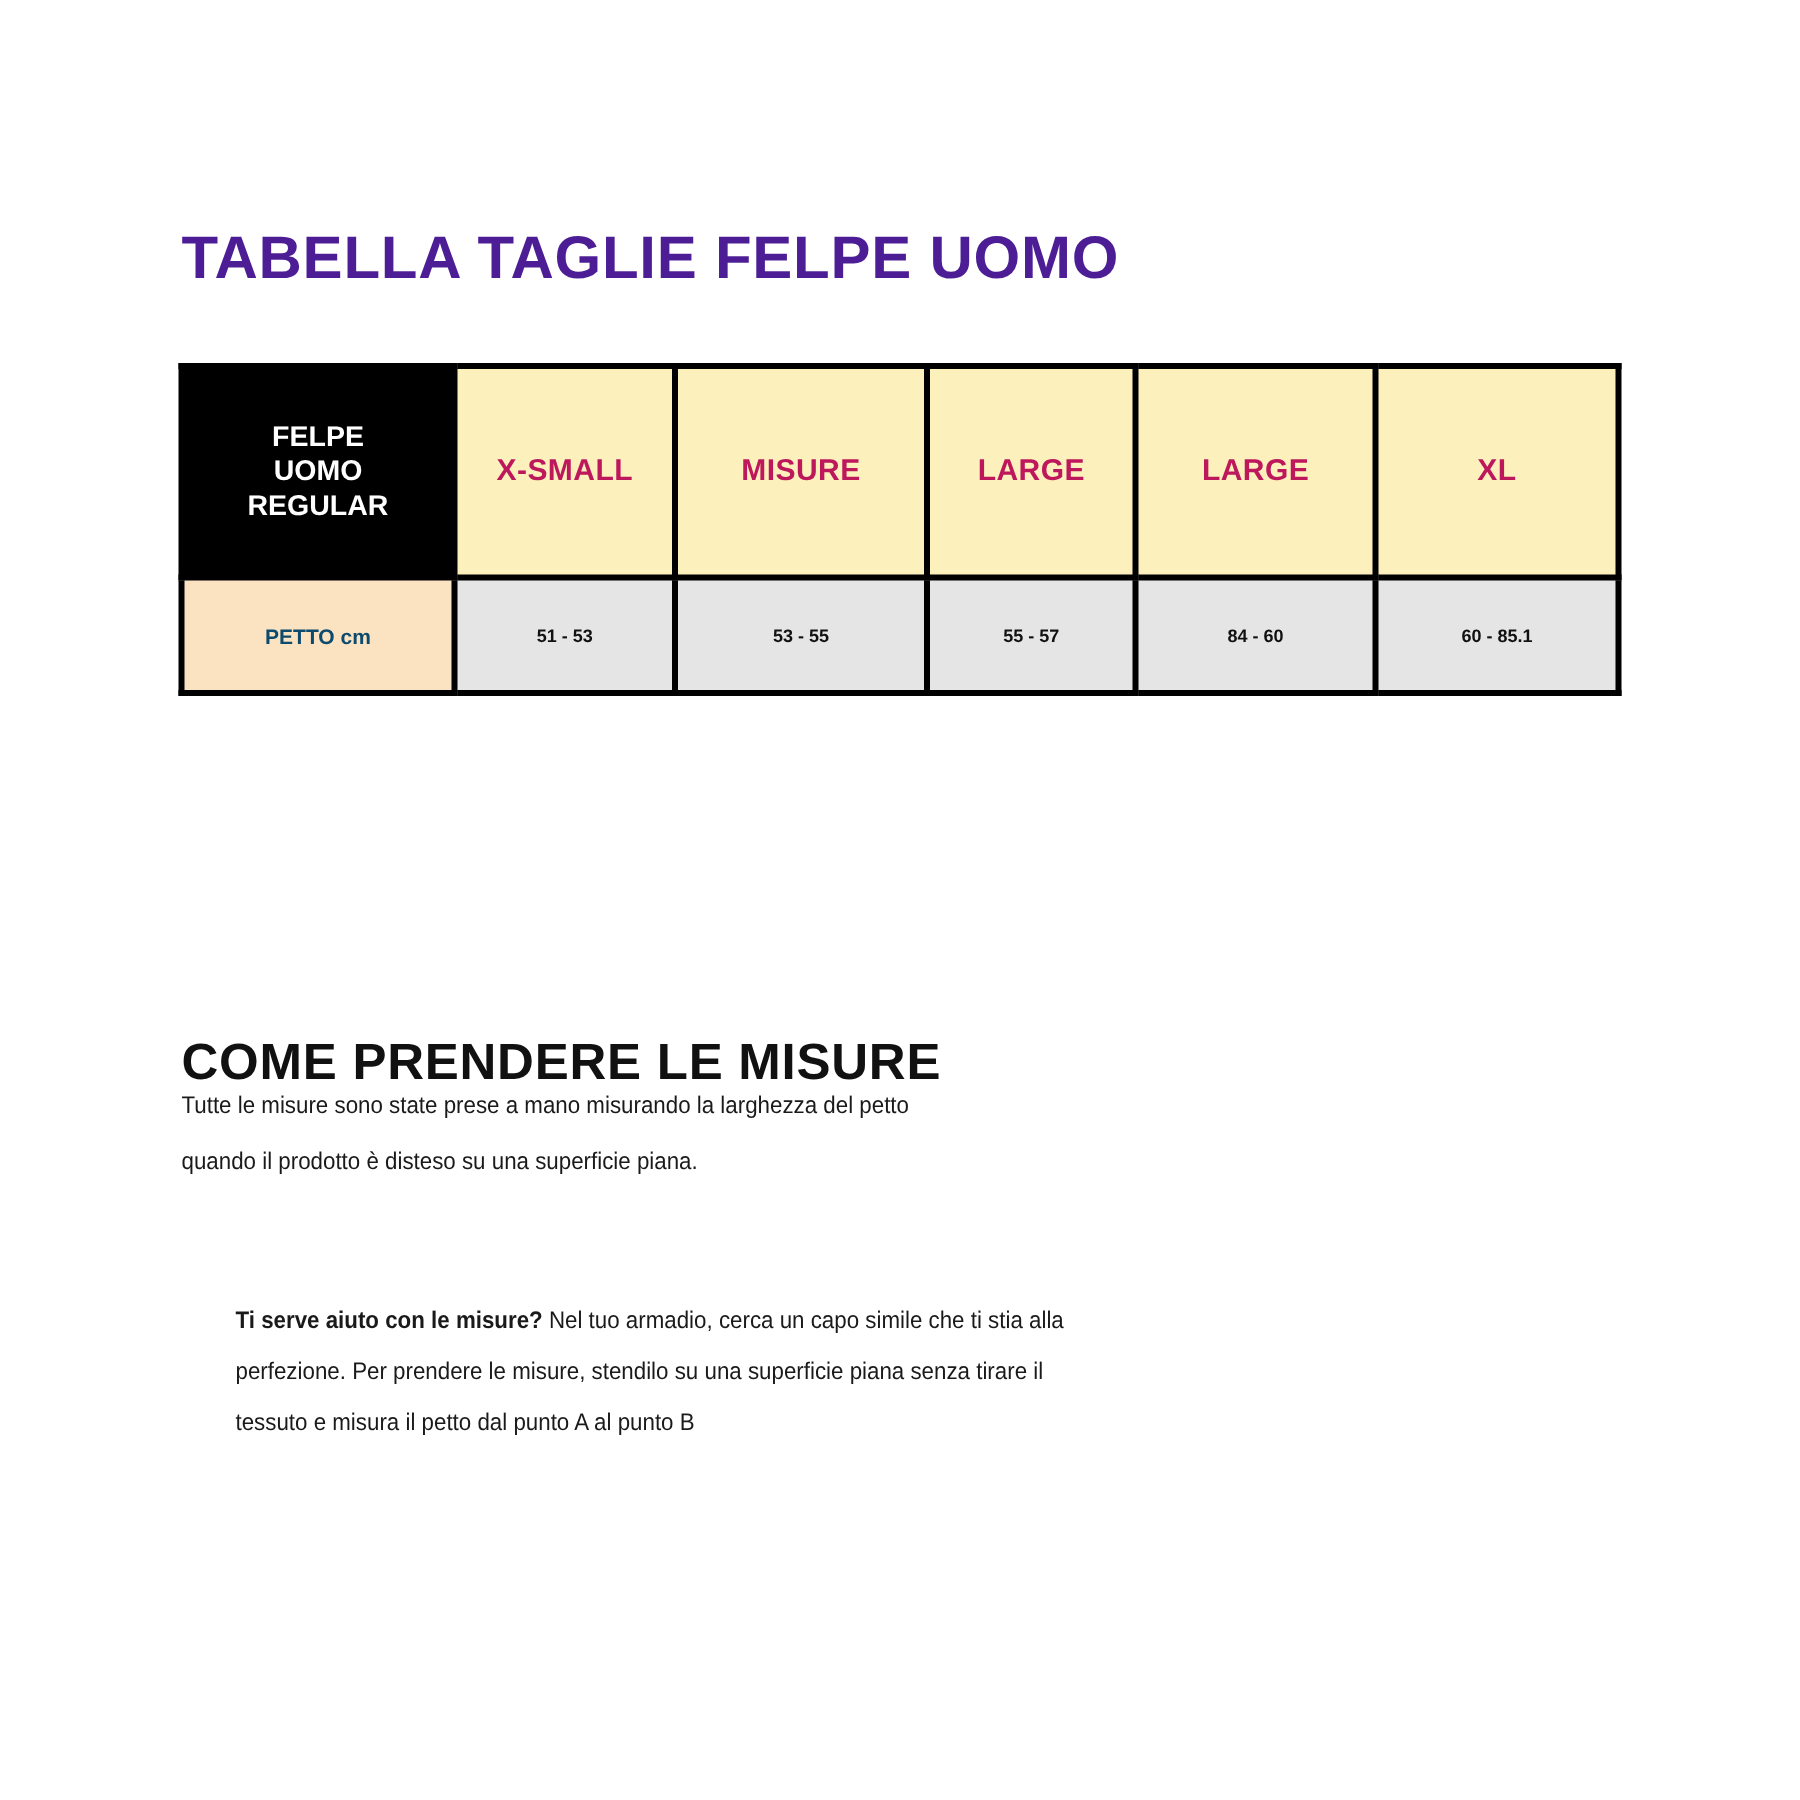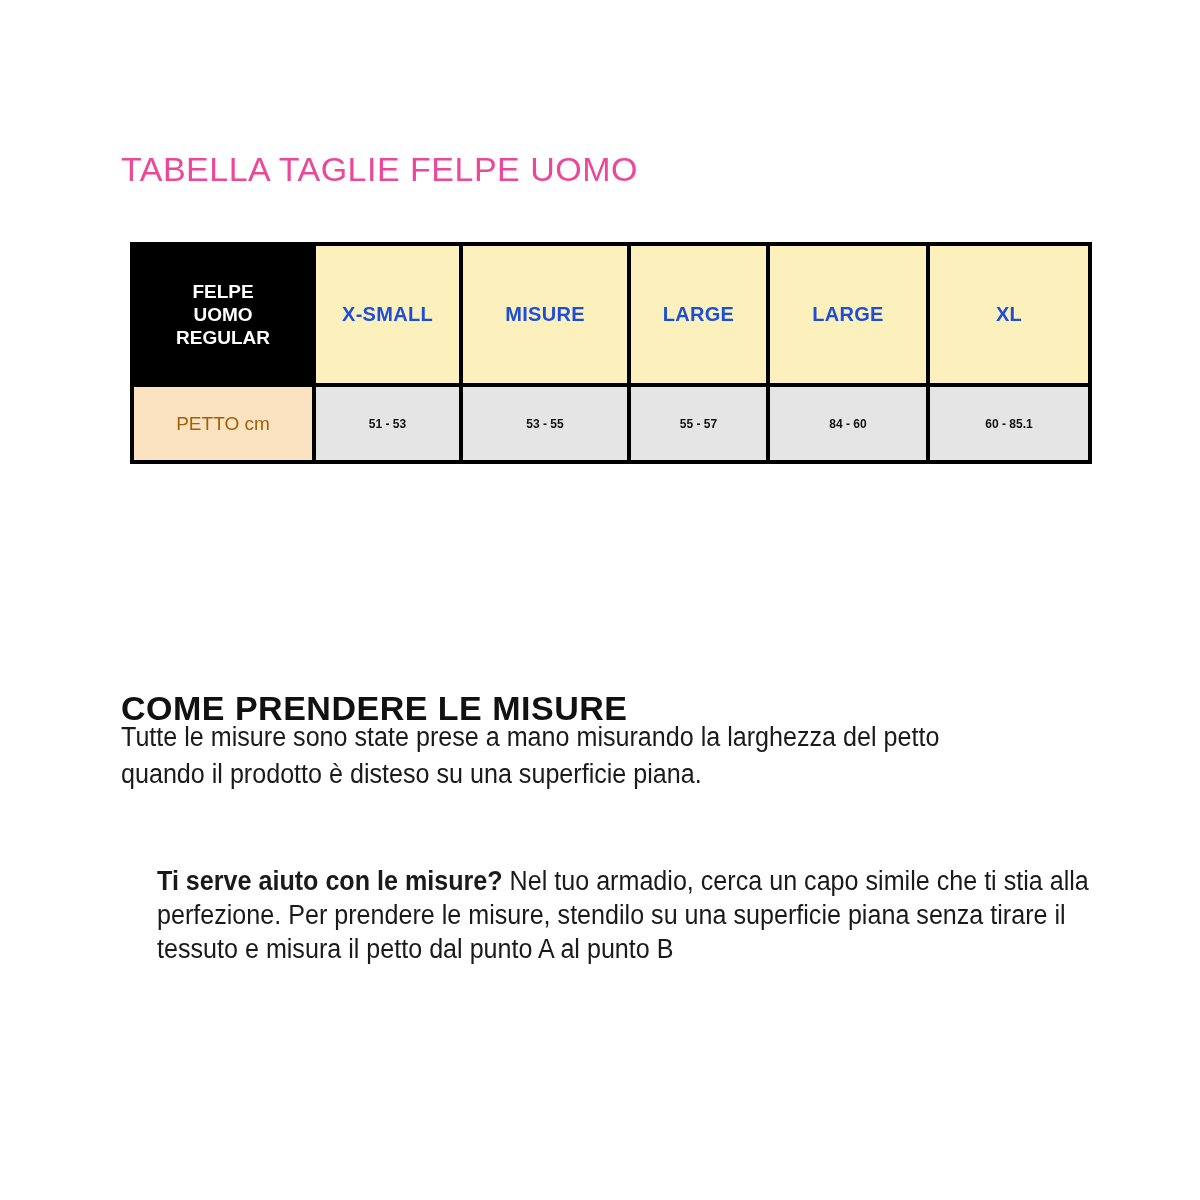--- a/index.html
+++ b/index.html
@@ -10,30 +10,30 @@
     position: relative;
     font-family: "Liberation Sans", sans-serif;
     color: #111111;
     overflow: hidden;
   }
 
   .page-title {
     position: absolute;
     left: 121px;
     top: 150px;
-    font-size: 34px;
-    font-weight: normal;
+    font-size: 40px;
+    font-weight: bold;
     letter-spacing: 0.5px;
-    color: #ec4899;
+    color: #4c1d95;
     white-space: nowrap;
   }
 
   .size-table {
     position: absolute;
-    left: 130px;
+    left: 119px;
     top: 242px;
     width: 958px;
     border-collapse: collapse;
     table-layout: fixed;
   }
   .size-table td, .size-table th {
     border: 4px solid var(--border-color, #000000);
     text-align: center;
     vertical-align: middle;
     padding: 0;
@@ -44,30 +44,30 @@
   .corner-cell {
     background: var(--corner-bg, #000000);
     color: #ffffff;
     font-weight: bold;
     font-size: 19px;
     line-height: 23px;
     white-space: pre-line;
   }
   .size-cell {
     background: var(--header-bg, #FCF0BC);
-    color: #1d4ed8;
+    color: #be185d;
     font-weight: bold;
     font-size: 20px;
     letter-spacing: 0.3px;
   }
   .row-label-cell {
     background: var(--row-label-bg, #FBE3C2);
-    color: #a16207;
-    font-weight: normal;
-    font-size: 19px;
+    color: #0c4a6e;
+    font-weight: bold;
+    font-size: 14px;
   }
   .value-cell {
     background: #e5e5e5;
     color: #111111;
     font-weight: bold;
     font-size: 12px;
   }
 
   .section-title {
     position: absolute;
@@ -77,21 +77,21 @@
     font-weight: bold;
     letter-spacing: 0.5px;
     color: #111111;
     white-space: nowrap;
   }
 
   .paragraph {
     position: absolute;
     left: 121px;
     width: 1080px;
-    font-size: 27px;
+    font-size: 16px;
     color: #1a1a1a;
     white-space: pre-line;
   }
   .paragraph .squeeze {
     display: inline-block;
     transform: scaleX(0.93);
     transform-origin: 0 0;
   }
   .intro-paragraph { top: 719px; line-height: 37px; }
   .help-paragraph  { top: 864px; line-height: 34px; margin-left: 36px; }

